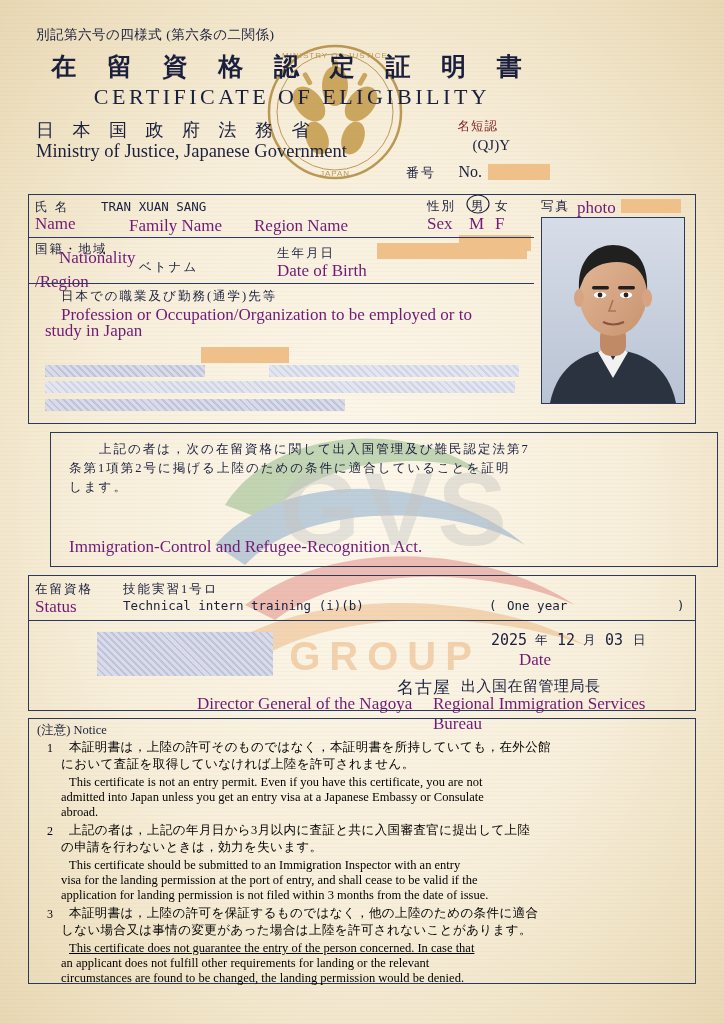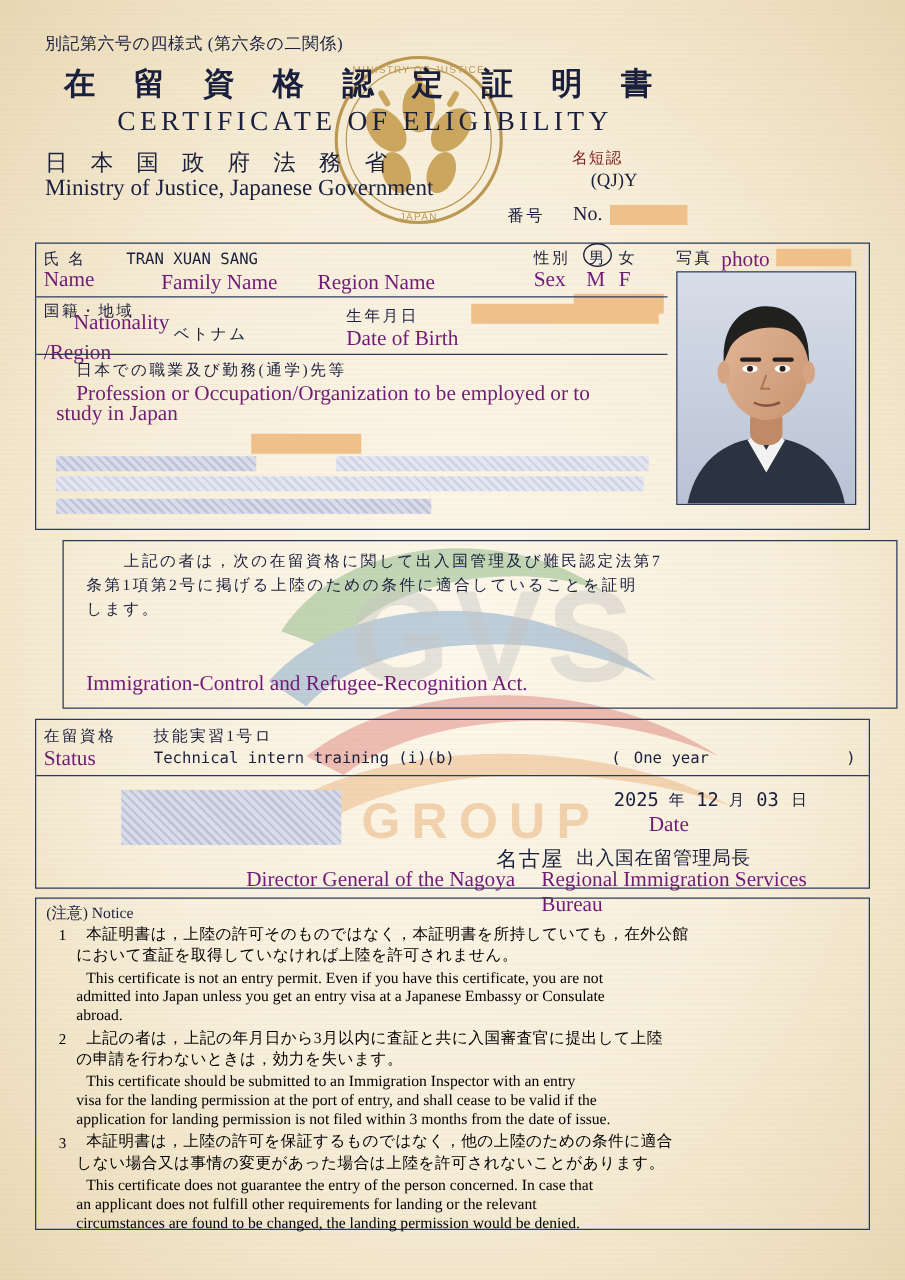--- a/index.html
+++ b/index.html
@@ -265,18 +265,18 @@
     <div style="position:absolute;left:18px;top:105px;" class="num">2</div>
     <div style="position:absolute;left:40px;top:103px;" class="n-jp">上記の者は，上記の年月日から3月以内に査証と共に入国審査官に提出して上陸</div>
     <div style="position:absolute;left:32px;top:120px;" class="n-jp">の申請を行わないときは，効力を失います。</div>
     <div style="position:absolute;left:40px;top:139px;" class="n-en">This certificate should be submitted to an Immigration Inspector with an entry</div>
     <div style="position:absolute;left:32px;top:154px;" class="n-en">visa for the landing permission at the port of entry, and shall cease to be valid if the</div>
     <div style="position:absolute;left:32px;top:169px;" class="n-en">application for landing permission is not filed within 3 months from the date of issue.</div>
 
     <div style="position:absolute;left:18px;top:188px;" class="num">3</div>
     <div style="position:absolute;left:40px;top:186px;" class="n-jp">本証明書は，上陸の許可を保証するものではなく，他の上陸のための条件に適合</div>
     <div style="position:absolute;left:32px;top:203px;" class="n-jp">しない場合又は事情の変更があった場合は上陸を許可されないことがあります。</div>
-    <div style="position:absolute;left:40px;top:222px;" class="n-en">This certificate does not guarantee the entry of the person concerned. In case that</div>
+    <div style="position:absolute;left:40px;top:222px;text-decoration:underline;" class="n-en">This certificate does not guarantee the entry of the person concerned. In case that</div>
     <div style="position:absolute;left:32px;top:237px;" class="n-en">an applicant does not fulfill other requirements for landing or the relevant</div>
     <div style="position:absolute;left:32px;top:252px;" class="n-en">circumstances are found to be changed, the landing permission would be denied.</div>
   </div>
 
 </div>
 
 </body></html>

